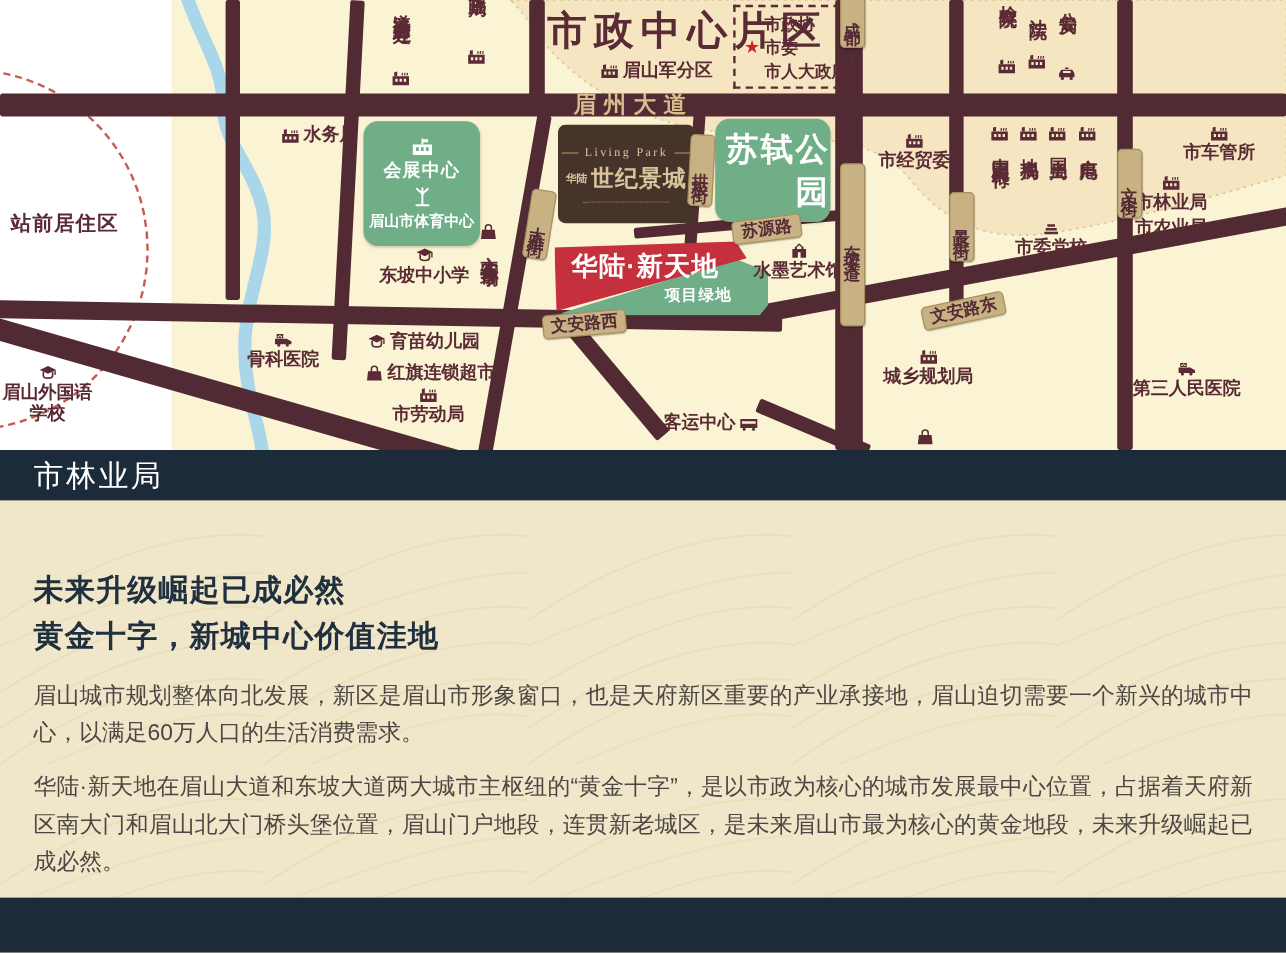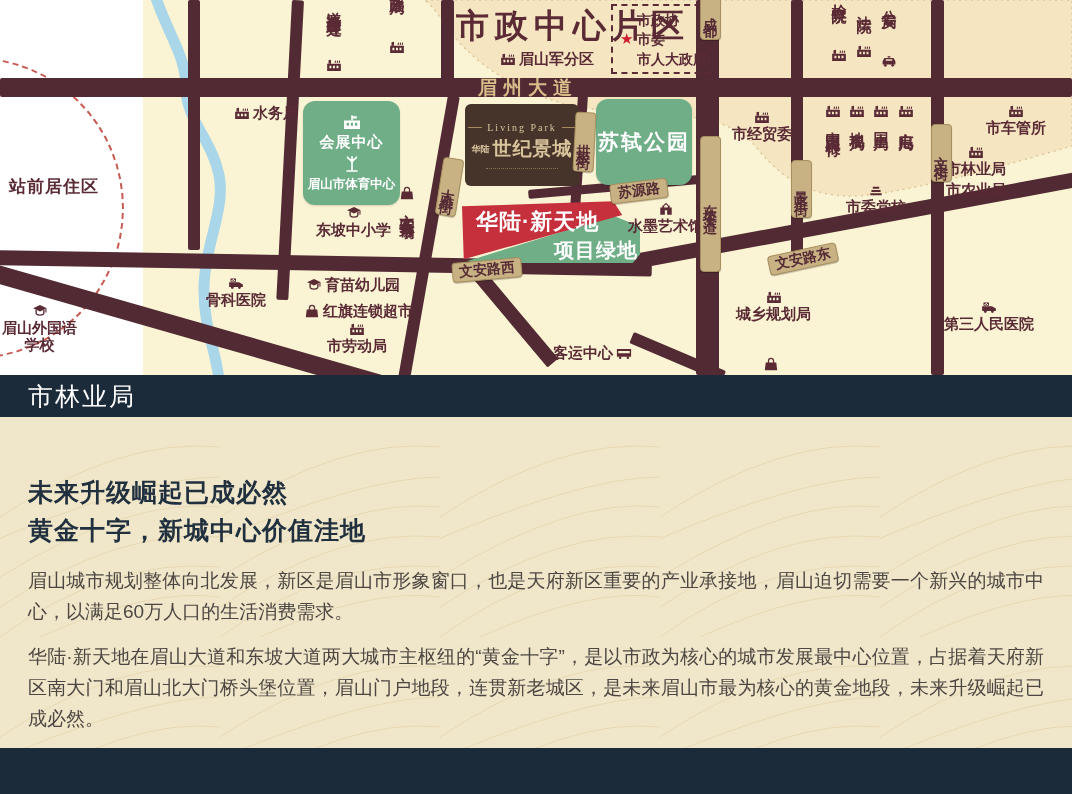--- a/index.html
+++ b/index.html
@@ -9,36 +9,36 @@
   .map{position:absolute;left:0;top:0;width:1072px;height:375px;overflow:hidden;background:#fbf4d4;}
   .map svg.zones{position:absolute;left:0;top:0;z-index:0;}
   .dashed-circle{position:absolute;left:-178px;top:57px;width:298px;height:298px;border-radius:50%;
         border:2px dashed #c75b52;z-index:1;}
   .road{position:absolute;background:#522a33;transform-origin:left top;z-index:2;border-radius:2px;}
   .landmark{position:absolute;z-index:3;}
   .gbox{background:#6fae87;border-radius:12px;color:#fff;display:flex;flex-direction:column;
         align-items:center;justify-content:center;text-align:right;box-shadow:0 1px 2px rgba(0,0,0,.15);}
   .gbox .t1{font-size:15px;font-weight:bold;letter-spacing:1px;}
   .gbox .t2{font-size:12.5px;font-weight:bold;}
-  .park-label{font-size:21px;font-weight:bold;letter-spacing:2px;color:#fff;}
+  .park-label{font-size:27px;font-weight:bold;letter-spacing:2px;color:#fff;}
   .century{background:#46342b;border-radius:6px;color:#d9c49c;display:flex;flex-direction:column;
         align-items:center;justify-content:center;gap:3px;}
   .century .en{font-family:"Liberation Serif",serif;font-size:10px;letter-spacing:2px;display:flex;align-items:center;gap:5px;}
   .century .en i{display:block;width:14px;height:1px;background:#a8895e;}
   .century .logo{display:flex;align-items:center;gap:3px;}
   .century .brand{font-size:9px;line-height:10px;font-weight:bold;text-align:center;}
   .century .name{font-family:"Liberation Serif",serif;font-size:19px;font-weight:bold;letter-spacing:1px;}
   .century .dots{width:72px;border-top:1px dotted #8a7354;margin-top:3px;}
   .banner{position:absolute;left:462px;top:200px;width:178px;height:63px;z-index:4;}
   .banner .red{position:absolute;inset:0;background:#c5303c;
         clip-path:polygon(0% 10%,85% 2%,90% 24%,1% 94%);}
   .banner .green{position:absolute;inset:0;background:#6fae87;border-radius:0 0 8px 0;
         clip-path:polygon(3% 97%,85% 25%,100% 42%,100% 86%,96% 100%,8% 100%);}
   .banner .rt{position:absolute;left:14px;top:7px;color:#fff;font-size:22px;font-weight:bold;letter-spacing:1px;}
-  .banner .gt{position:absolute;left:92px;top:37px;color:#fff;font-size:20px;font-weight:bold;letter-spacing:1px;}
+  .banner .gt{position:absolute;left:92px;top:37px;color:#fff;font-size:13px;font-weight:bold;letter-spacing:1px;}
   .gov-box{position:absolute;left:611px;top:4px;width:96px;height:66px;border:2px dashed #5a2a35;z-index:3;}
   .gov-box .star{position:absolute;left:7px;top:24px;color:#cf1f2e;font-size:15px;}
   .gov-box .l{position:absolute;left:24px;color:#5a2a35;font-size:14px;font-weight:bold;white-space:nowrap;}
   .maplabel{position:absolute;color:#5a2a35;font-weight:bold;z-index:3;white-space:nowrap;}
   
   .poi{position:absolute;z-index:5;color:#5a2a35;}
   .poi .lb{font-size:15px;font-weight:bold;white-space:nowrap;line-height:17px;}
   .poi .ic{display:inline-block;width:16px;height:14px;}
   .poi .ic svg{width:16px;height:14px;display:block;fill:#5a2a35;}
   .poi.o-h,.poi.o-hr{display:flex;align-items:center;gap:3px;}

